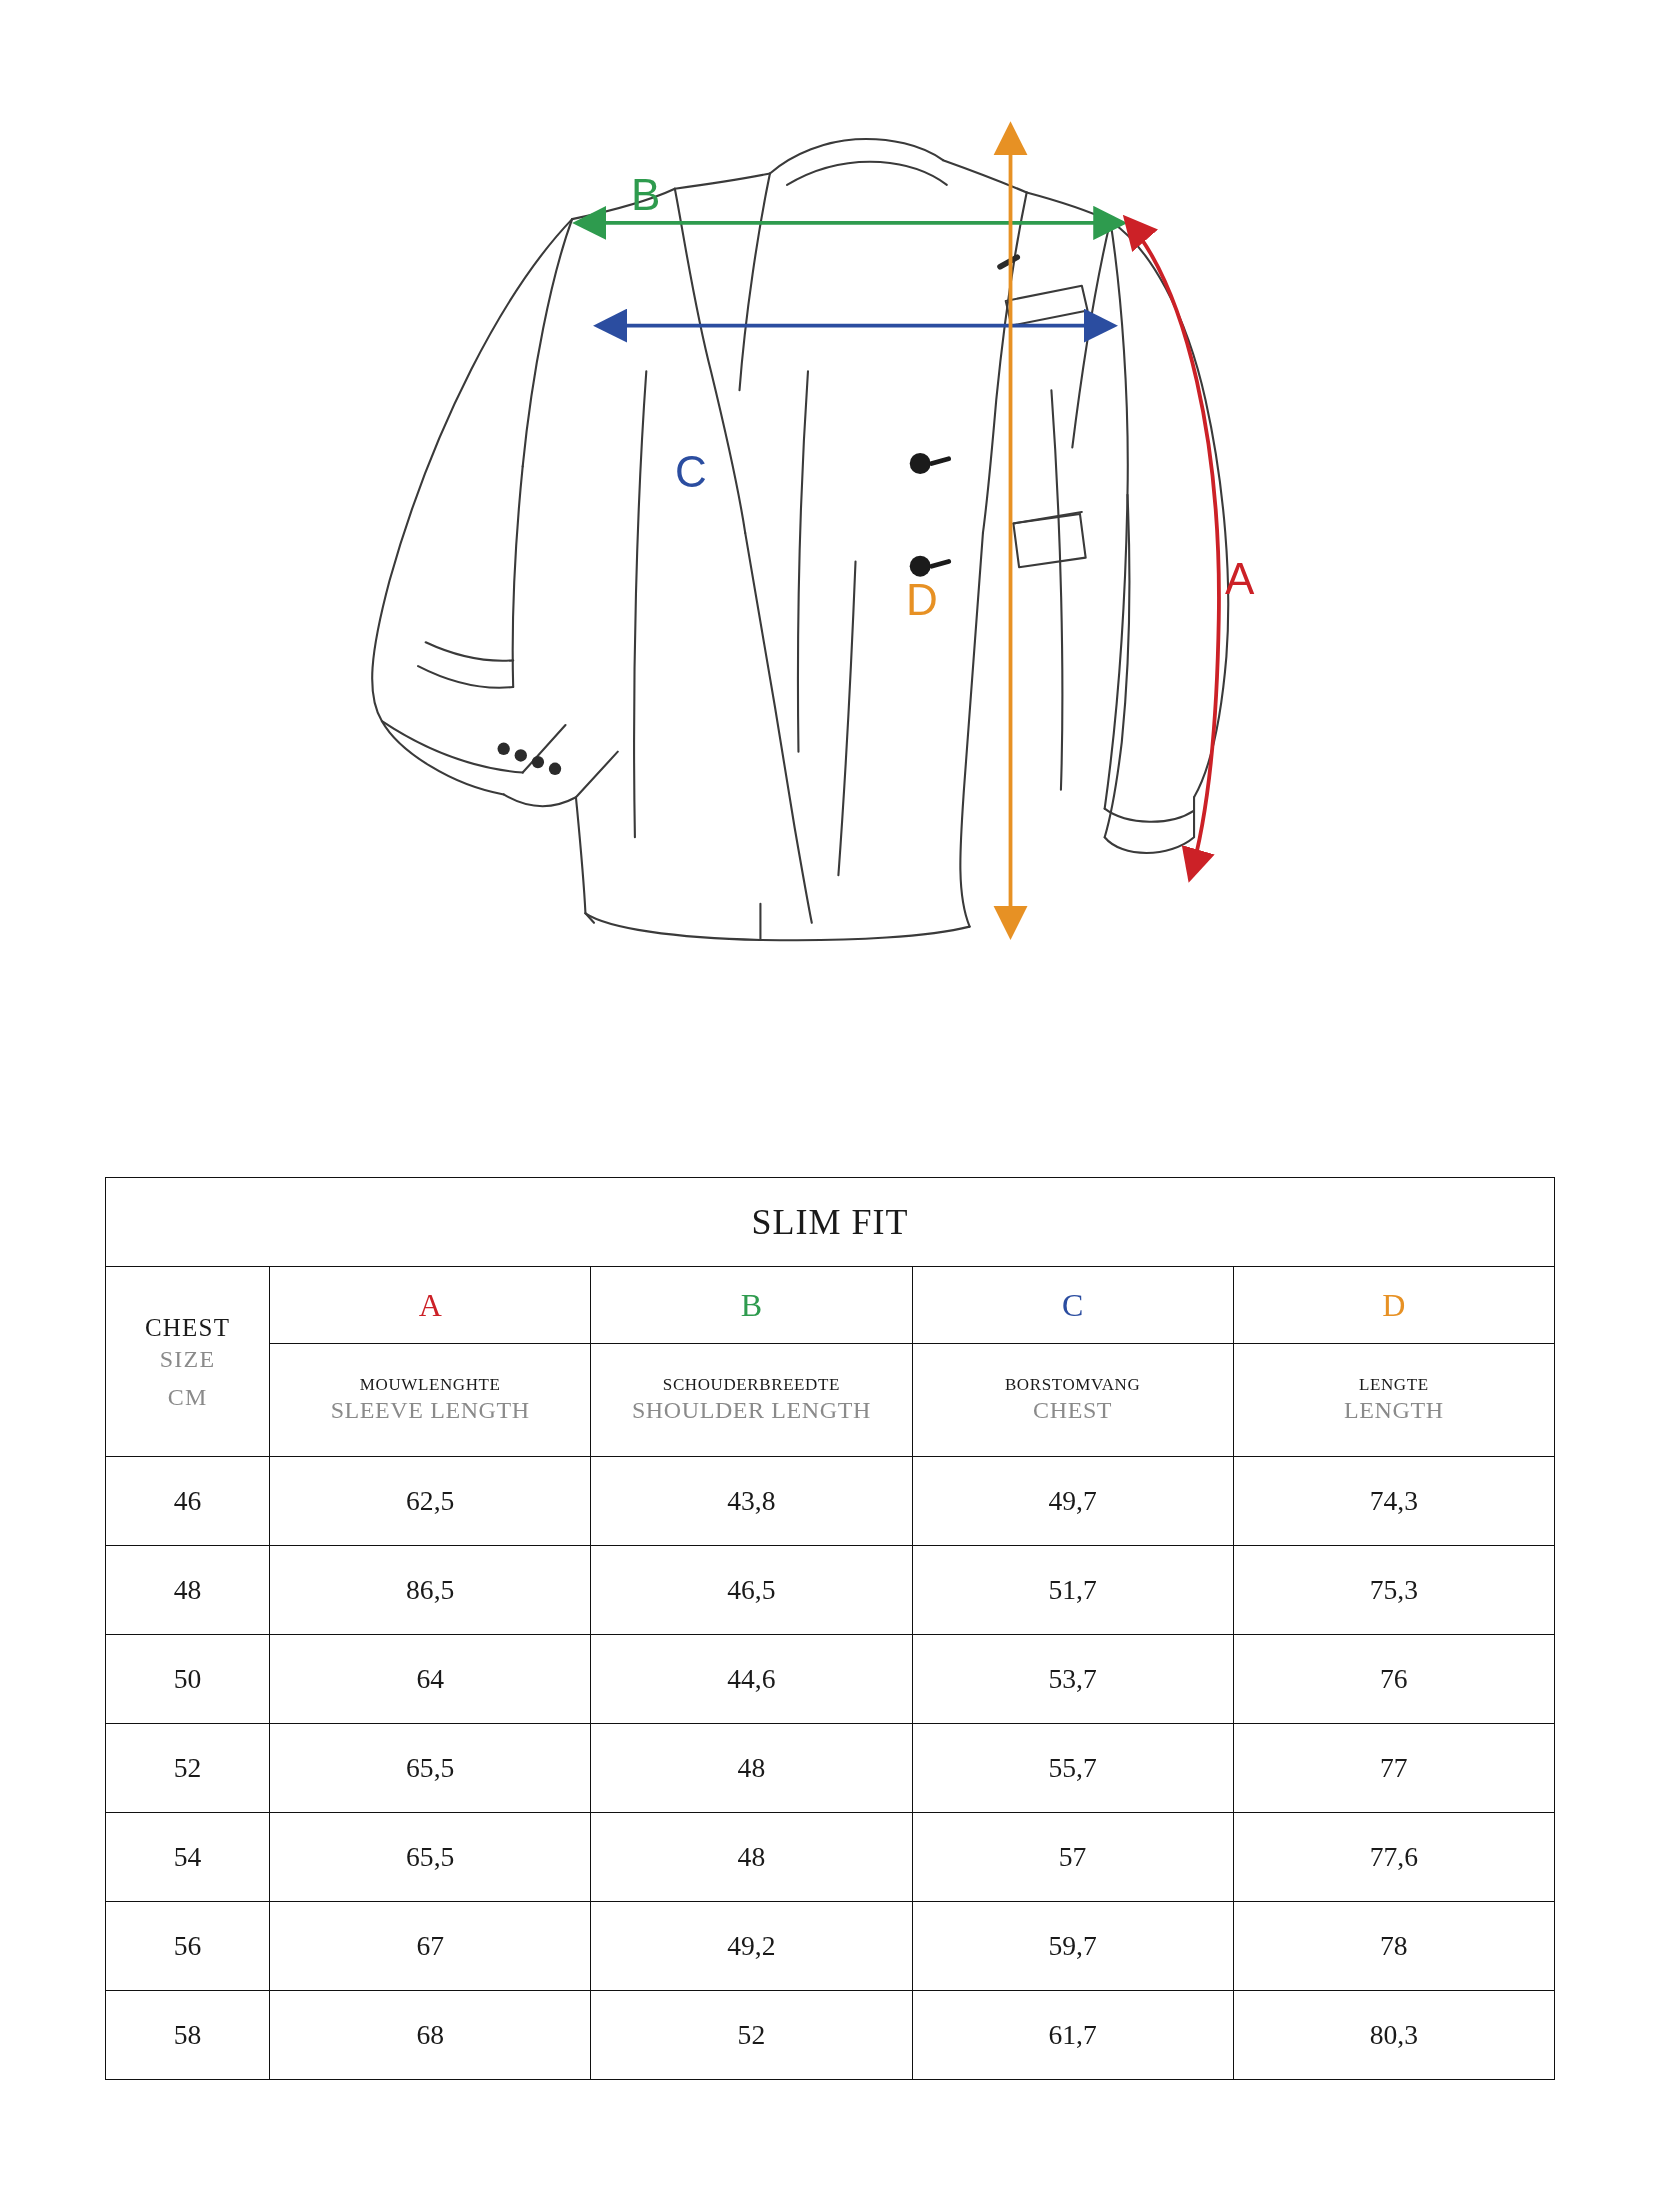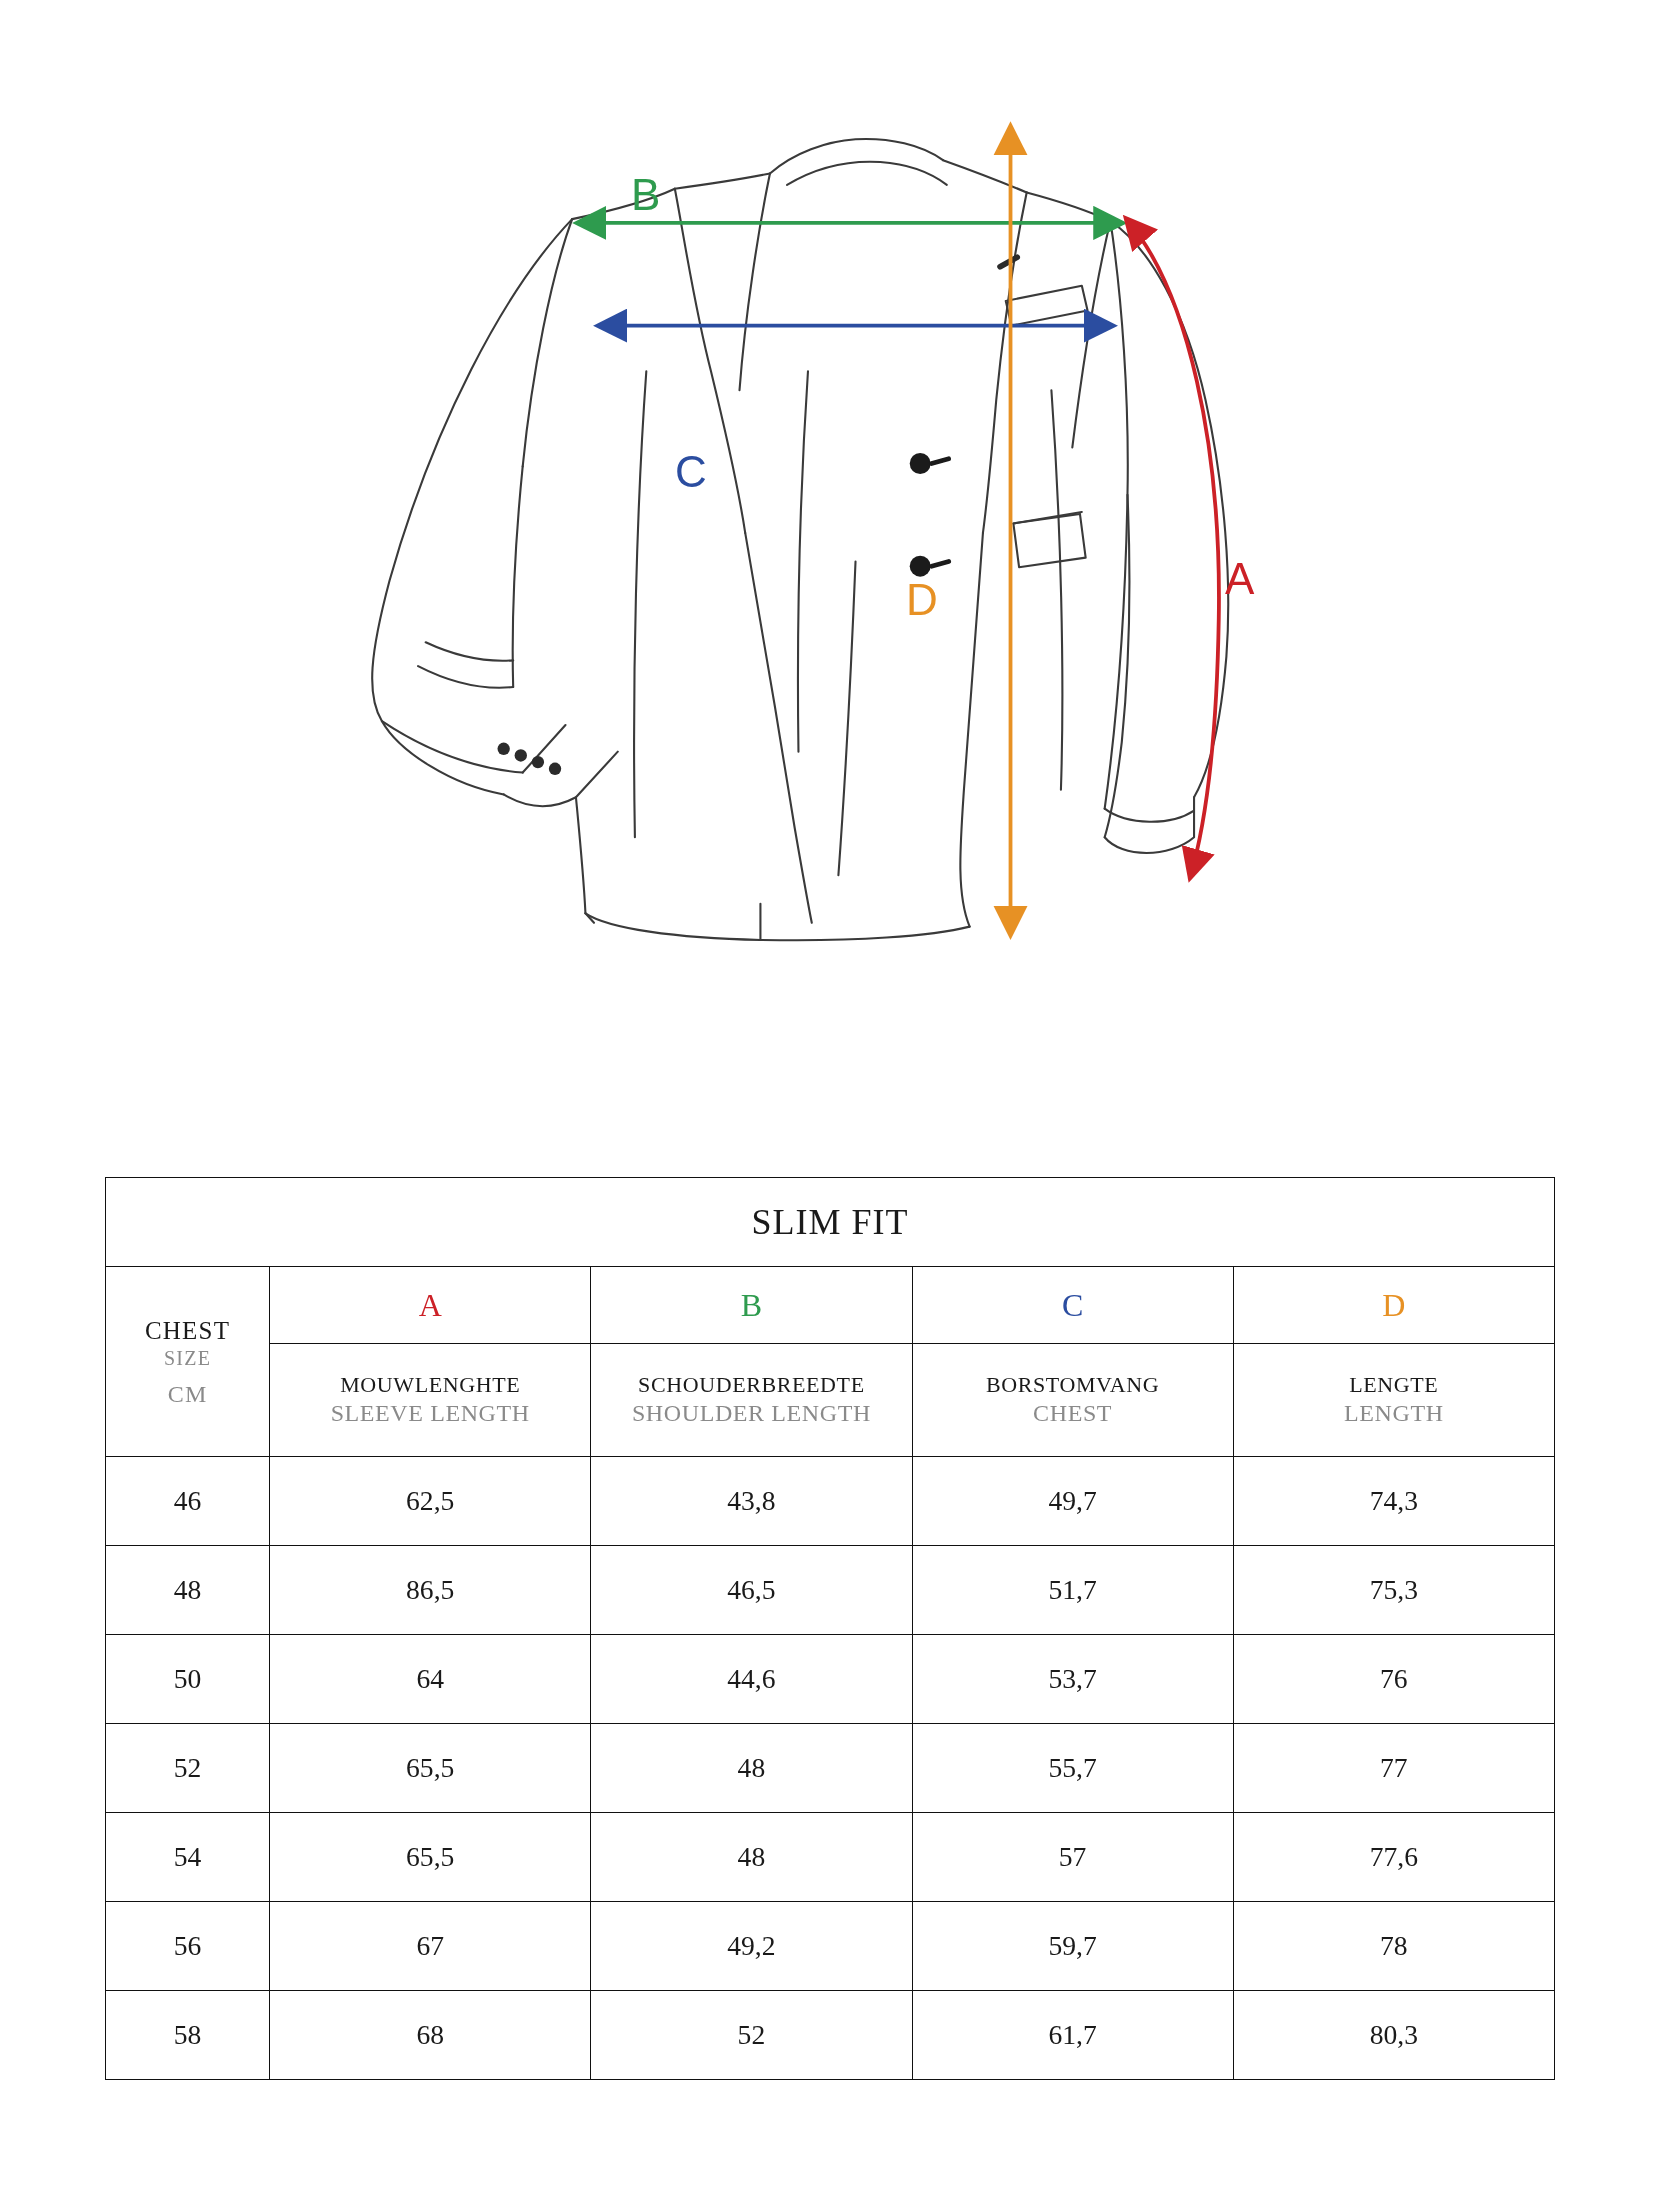--- a/index.html
+++ b/index.html
@@ -79,42 +79,42 @@
   .letter {
     font-size: 32px;
     font-weight: 400;
   }
   .letter.a { color: #cc2127; }
   .letter.b { color: #2e9b4e; }
   .letter.c { color: #2b4da0; }
   .letter.d { color: #e79124; }
 
   .hdr-nl {
-    font-size: 22px;
+    font-size: 17px;
     letter-spacing: 0.6px;
     color: #1a1a1a;
     display: block;
     line-height: 1.22;
   }
   .hdr-en {
     font-size: 24px;
     letter-spacing: 0.6px;
     color: #8a8a8a;
     display: block;
     line-height: 1.22;
   }
   .maat-nl {
     font-size: 25px;
     letter-spacing: 1.2px;
     color: #1a1a1a;
     display: block;
     line-height: 1.25;
   }
   .maat-en {
-    font-size: 20px;
+    font-size: 24px;
     letter-spacing: 1.2px;
     color: #8a8a8a;
     display: block;
     line-height: 1.25;
   }
   .unit-cell {
     font-size: 24px;
     letter-spacing: 1.2px;
     color: #8a8a8a;
   }

